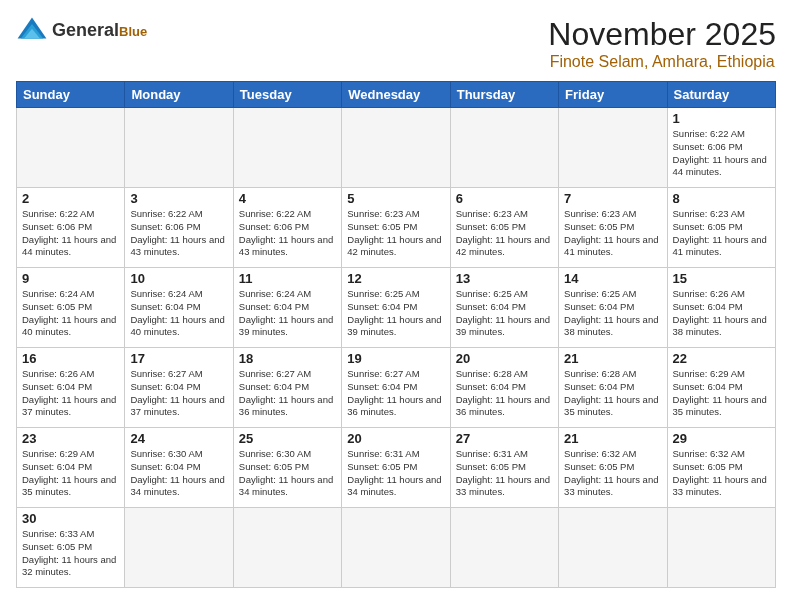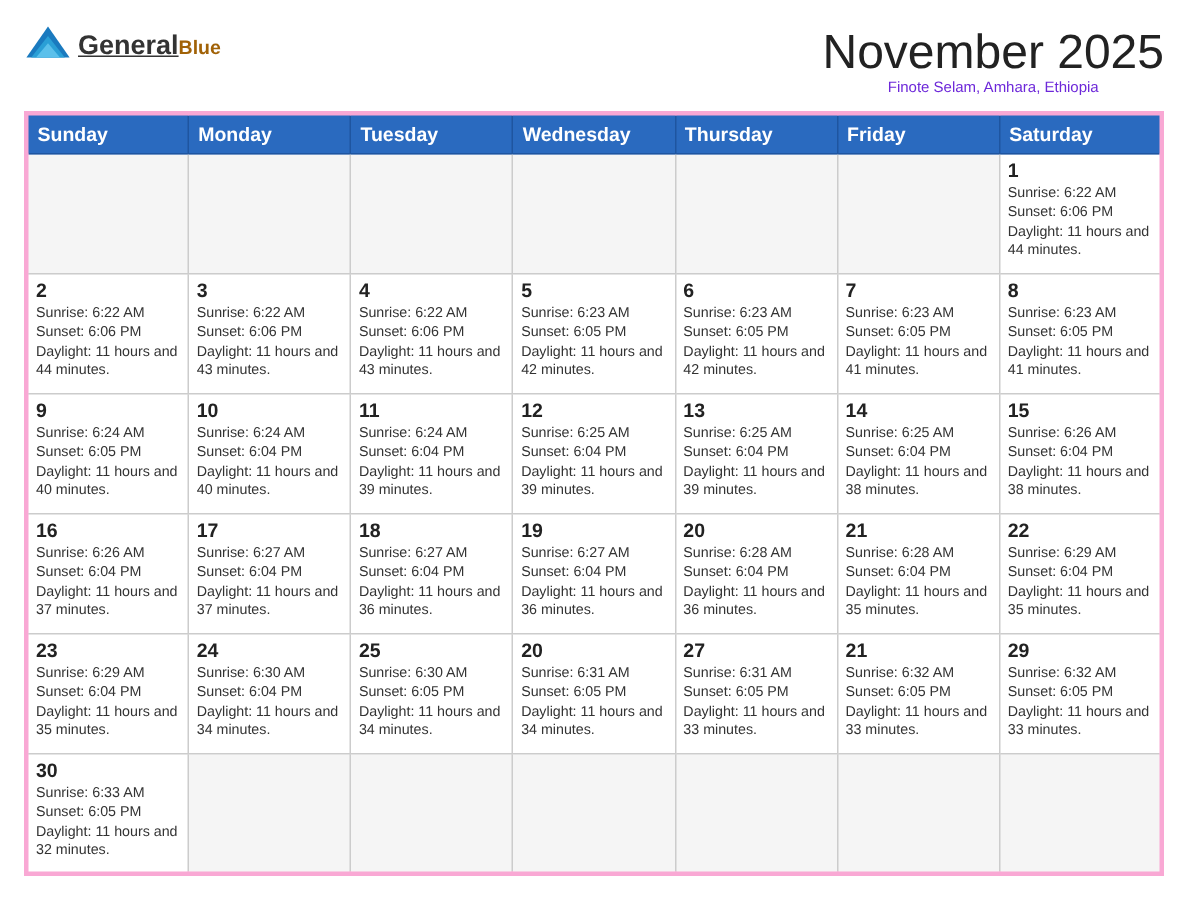--- a/index.html
+++ b/index.html
@@ -18,47 +18,46 @@
     }
     .logo {
       display: flex;
       align-items: center;
       gap: 4px;
     }
     .logo-text-general {
       font-size: 18px;
       font-weight: bold;
       color: #333;
-      text-decoration: underline;
     }
     .logo-text-blue {
       font-size: 13px;
       font-weight: bold;
       color: #a16207;
     }
     .logo-icon {
       width: 32px;
       height: 28px;
     }
     .title-area {
       text-align: center;
     }
     .month-title {
       font-size: 32px;
       font-weight: normal;
       color: #222;
     }
     .subtitle {
-      font-size: 10px;
-      color: #6d28d9;
+      font-size: 16px;
+      color: #a16207;
     }
     .calendar-table {
       width: 100%;
       border-collapse: collapse;
-      border: 3px solid #f9a8d4;
+      border: 1px solid #f9a8d4;
     }
     .calendar-table th {
       background-color: #2a6abf;
       color: white;
       text-align: left;
       padding: 5px 6px;
       font-size: 13px;
       font-weight: bold;
       border: 1px solid #1e55a0;
     }

